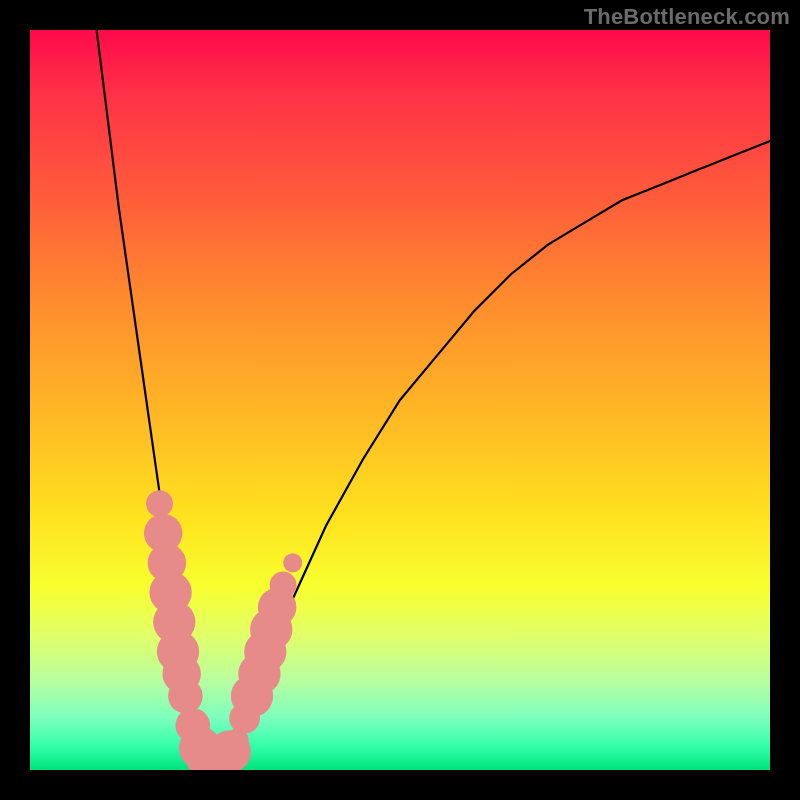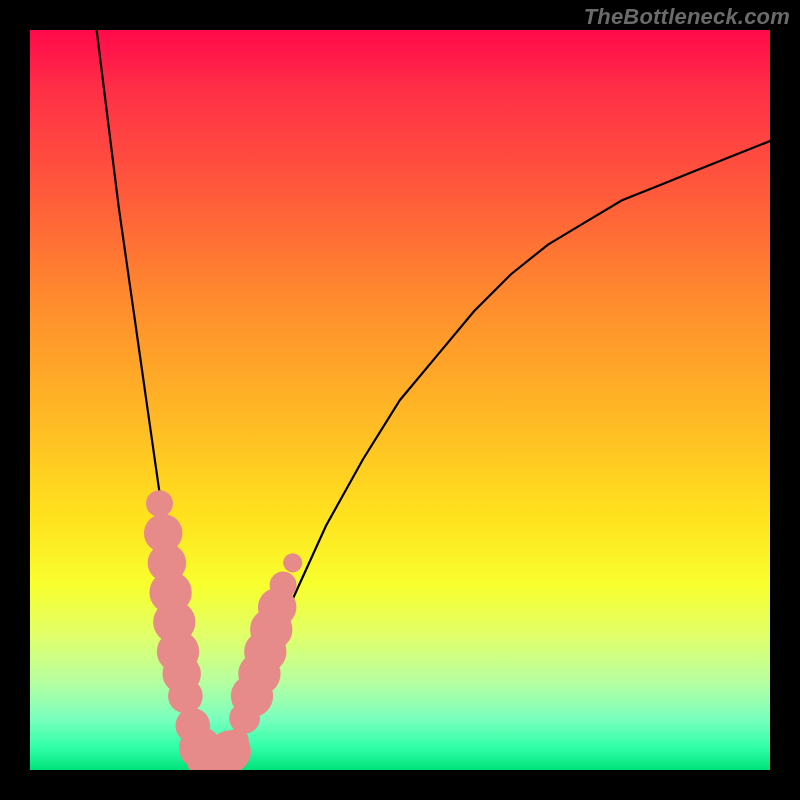--- a/index.html
+++ b/index.html
@@ -58,21 +58,20 @@
   }
   .watermark {
     position: absolute;
     top: 4px;
     right: 10px;
     font-size: 22px;
     font-weight: 600;
     color: #6a6a6a;
     letter-spacing: 0.2px;
     user-select: none;
-    font-style: italic;
   }
 </style>
 </head>
 <body>
 
 <div class="frame">
   <div class="watermark">TheBottleneck.com</div>
   <div class="plot-area">
     <div class="gradient-bg"></div>
     <svg class="curve-svg" viewBox="0 0 740 740" preserveAspectRatio="none">

